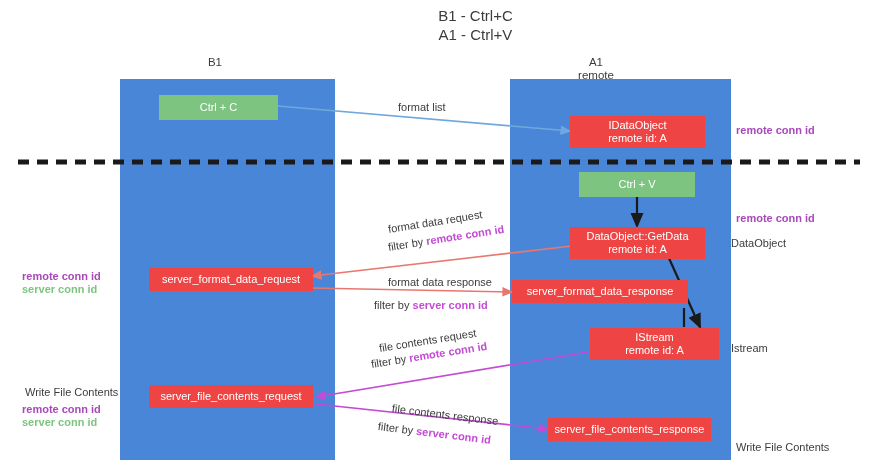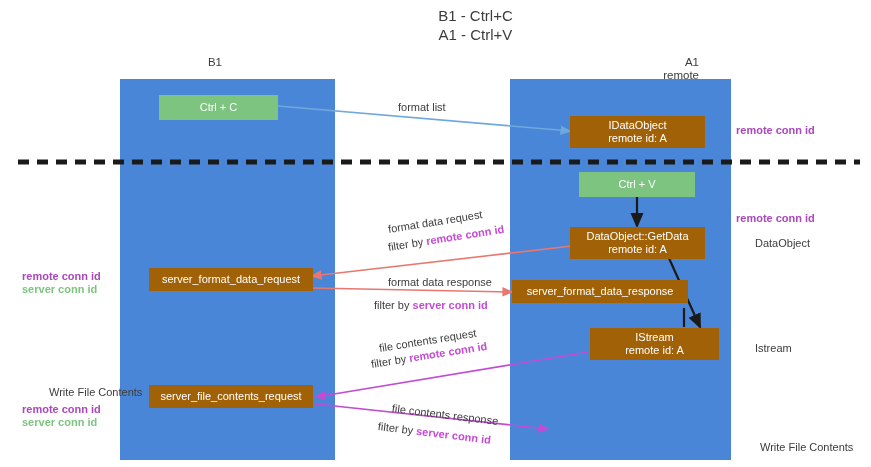--- a/index.html
+++ b/index.html
@@ -17,26 +17,26 @@
   .lane{position:absolute;background:#4a86d8;}
   .lane-hdr{position:absolute;text-align:center;font-size:11.5px;line-height:13px;color:#3c3c3c;margin-top:8px;}
 
   .title{position:absolute;left:0;top:6px;width:871px;text-align:center;
          font-size:15px;line-height:19px;color:#3c3c3c;padding-left:40px;}
 
   .box{position:absolute;display:flex;flex-direction:column;align-items:center;
        justify-content:center;text-align:center;color:#ffffff;font-size:11px;
        line-height:13.5px;box-sizing:border-box;}
   .box.green{background:#7cc47f;}
-  .box.orange{background:#a16207;}
+  .box.orange{background:#ef4444;}
 
   .side{position:absolute;font-size:11px;line-height:14px;font-weight:bold;}
   .side.purple{color:#ab47bc;}
   .side.green{color:#7cc47f;}
-  .plain{position:absolute;font-size:11px;line-height:14px;color:#3c3c3c;font-weight:normal;padding-left:24px;}
+  .plain{position:absolute;font-size:11px;line-height:14px;color:#3c3c3c;font-weight:normal;}
 
   .alab{position:absolute;font-size:11px;line-height:14px;color:#3c3c3c;white-space:nowrap;}
   .alab b{font-weight:bold;}
   .alab .p{color:#c44bd4;}
   .alab .g{color:#c44bd4;}
   .rot-up{transform:rotate(-9deg);transform-origin:left center;}
   .rot-dn{transform:rotate(7deg);transform-origin:left center;}
 </style>
 </head>
 <body>
@@ -44,21 +44,21 @@
 <div class="stage">
 
   <div class="title">
     <div>B1 - Ctrl+C</div>
     <div>A1 - Ctrl+V</div>
   </div>
 
   <div class="lane-hdr" style="left:150px;top:48px;width:130px;">
     <div>B1</div>
   </div>
-  <div class="lane-hdr" style="left:569px;top:48px;width:130px;text-align:right;">
+  <div class="lane-hdr" style="left:531px;top:48px;width:130px;">
     <div>A1</div>
     <div>remote</div>
   </div>
 
   <div class="lane" style="left:120px;top:79px;width:215px;height:381px;"></div>
   <div class="lane" style="left:510px;top:79px;width:221px;height:381px;"></div>
 
   <svg class="layer" viewBox="0 0 871 467">
     <defs>
       <marker id="ah-blue" markerWidth="7" markerHeight="7" refX="6" refY="3" orient="auto">
@@ -122,20 +122,23 @@
 
   <div class="box orange" style="left:590px;top:328px;width:129px;height:32px;">
     <span>IStream</span>
     <span>remote id: A</span>
   </div>
 
   <div class="box orange" style="left:149px;top:385px;width:164px;height:23px;">
     <span>server_file_contents_request</span>
   </div>
 
+  <div class="box orange" style="left:548px;top:418px;width:163px;height:23px;">
+    <span>server_file_contents_response</span>
+  </div>
 
   <div class="alab" style="left:398px;top:100px;">
     <span>format list</span>
   </div>
 
   <div class="alab rot-up" style="left:388px;top:222px;">
     <span>format data request</span>
   </div>
   <div class="alab rot-up" style="left:388px;top:240px;">
     <span>filter by </span><b class="p">remote conn id</b>

